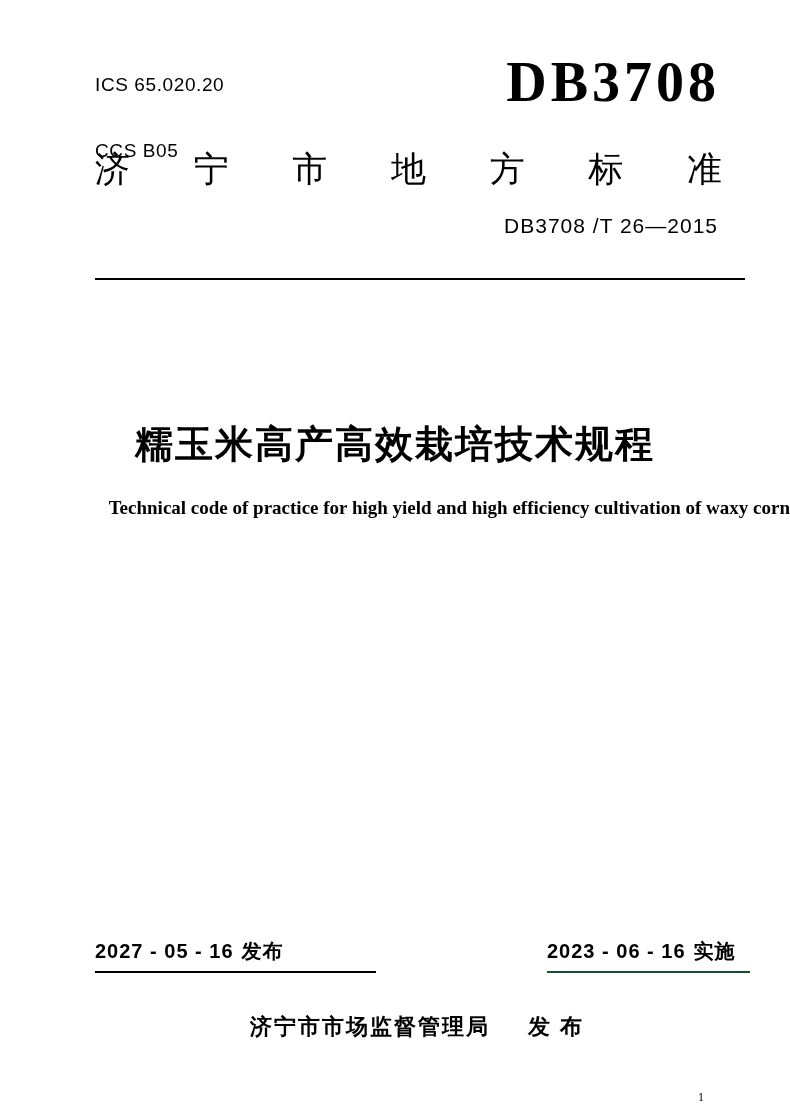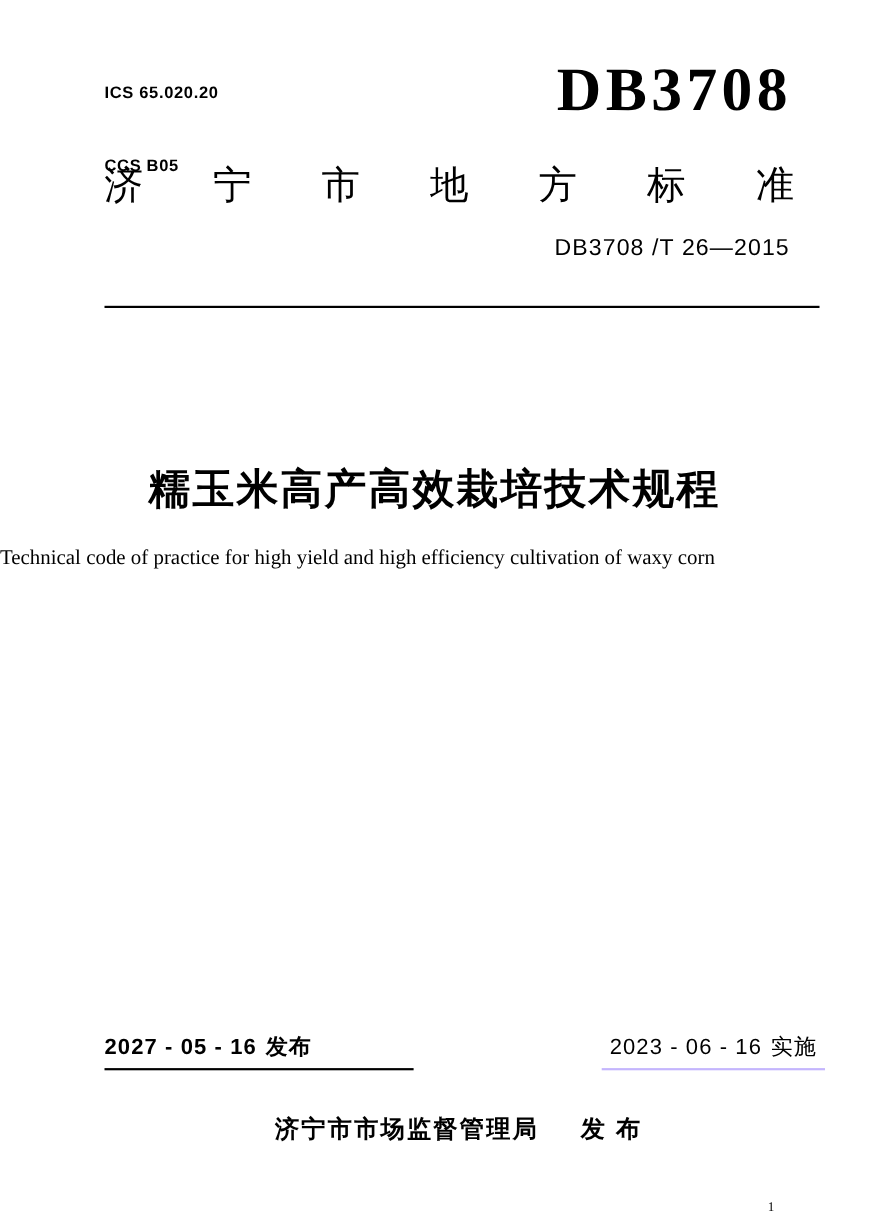--- a/index.html
+++ b/index.html
@@ -13,22 +13,22 @@
     height: 1116px;
     background: #ffffff;
     color: #000000;
     font-family: "Liberation Sans", sans-serif;
     overflow: hidden;
   }
   .ics-block {
     position: absolute;
     left: 95px;
     top: 30px;
-    font-size: 15px;
-    font-weight: 700;
+    font-size: 19px;
+    font-weight: 400;
     letter-spacing: 0.6px;
     line-height: 22px;
     white-space: pre;
   }
   .db-code {
     position: absolute;
     right: 70px;
     top: 52px;
     font-family: "Liberation Serif", serif;
     font-weight: bold;
@@ -71,48 +71,48 @@
     text-align: center;
     font-size: 38px;
     font-weight: 600;
     letter-spacing: 2px;
   }
   .title-en {
     position: absolute;
     left: 0;
     right: 0;
     top: 497px;
-    text-align: left;
+    text-align: right;
     font-family: "Liberation Serif", serif;
     font-size: 19px;
-    font-weight: 400;
+    font-weight: 700;
   }
   .date-left {
     position: absolute;
     left: 95px;
     top: 938px;
     width: 281px;
     border-bottom: 2px solid #000000;
     padding-bottom: 6px;
     font-size: 20px;
     font-weight: 600;
     letter-spacing: 1px;
     white-space: nowrap;
   }
   .date-right {
     position: absolute;
     right: 40px;
     top: 938px;
     width: 203px;
-    border-bottom: 2px solid #c4b5fd;
+    border-bottom: 2px solid #14532d;
     padding-bottom: 6px;
     font-size: 20px;
-    font-weight: 400;
+    font-weight: 700;
     letter-spacing: 1px;
-    text-align: center;
+    text-align: left;
     white-space: nowrap;
   }
   .date-label {
     margin-left: 8px;
   }
   .publisher-line {
     position: absolute;
     left: 0;
     right: 0;
     top: 1012px;

